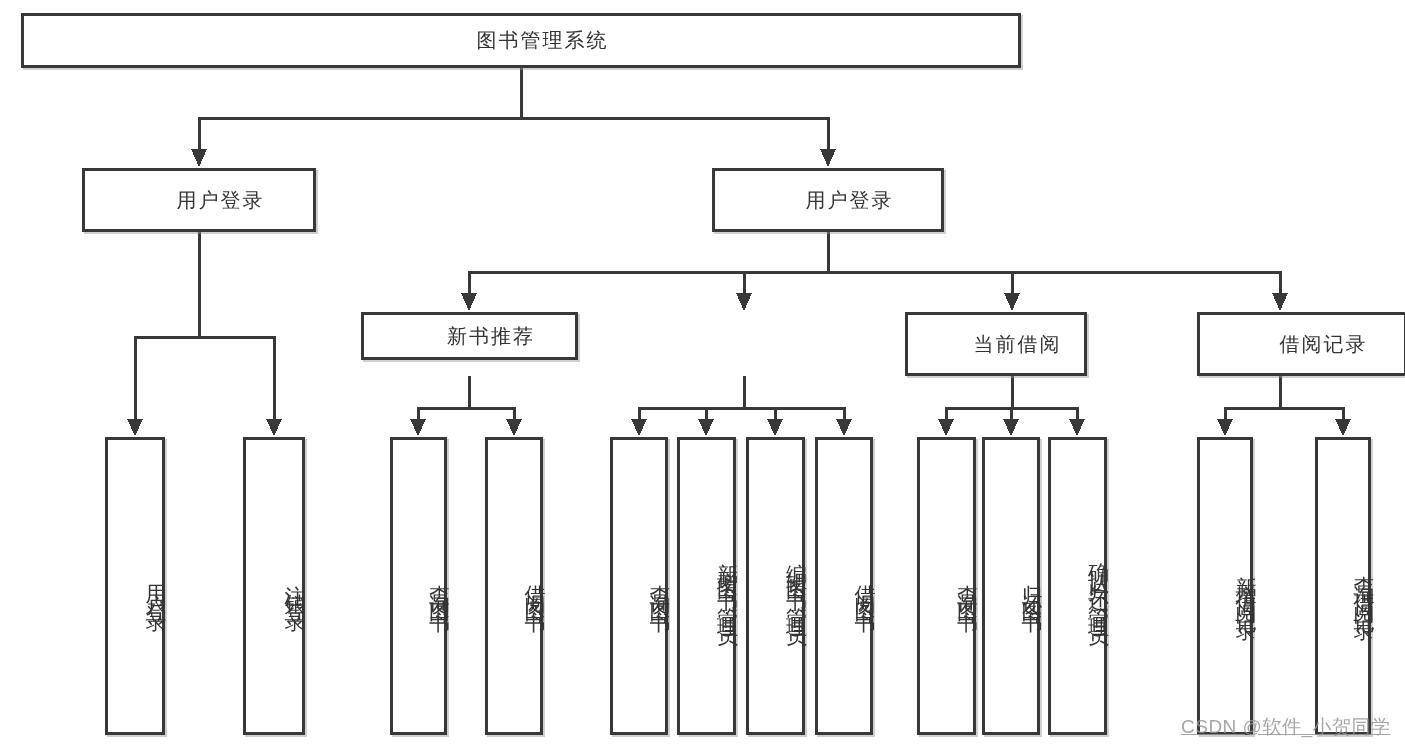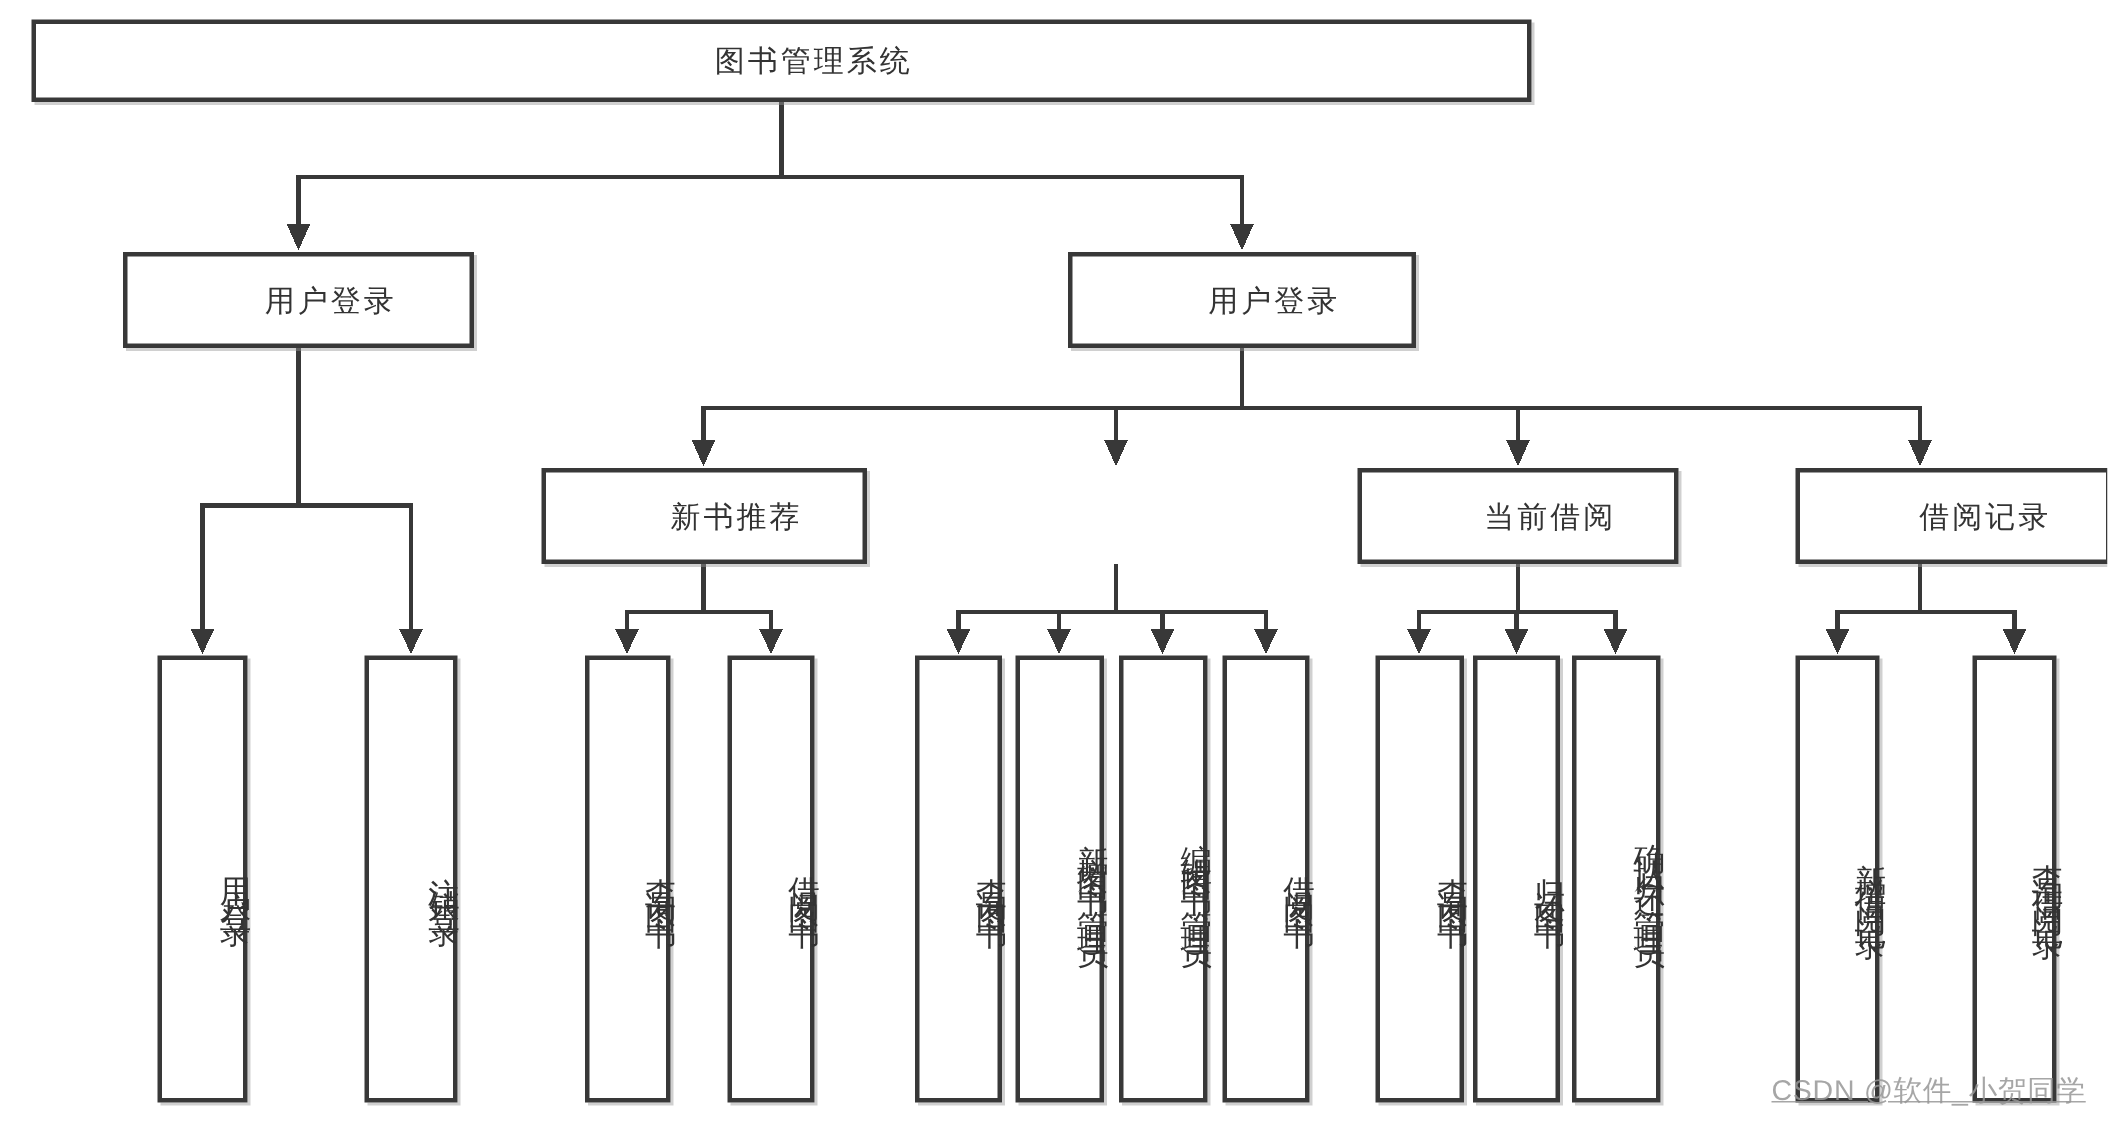--- a/index.html
+++ b/index.html
@@ -103,22 +103,22 @@
       <polygon points="1217,419 1233,419 1225,436"></polygon>
       <polygon points="1335,419 1351,419 1343,436"></polygon>
     </g>
   </svg>
 
   <div class="box hbox" style="left:21px; top:13px; width:1000px; height:55px;">图书管理系统</div>
 
   <div class="box hbox" style="left:82px; top:168px; width:234px; height:64px;">用户登录</div>
   <div class="box hbox" style="left:712px; top:168px; width:232px; height:64px;">用户登录</div>
 
-  <div class="box hbox" style="left:361px; top:312px; width:217px; height:64px;">新书推荐</div>
-  <div class="box hbox" style="left:905px; top:312px; width:214px; height:64px;">当前借阅</div>
+  <div class="box hbox" style="left:361px; top:312px; width:217px; height:48px;">新书推荐</div>
+  <div class="box hbox" style="left:905px; top:312px; width:182px; height:64px;">当前借阅</div>
   <div class="box hbox" style="left:1173px; top:312px; width:210px; height:64px;margin-left:24px;">借阅记录</div>
 
   <div class="box vbox" style="left:105px; width:60px;">用户登录</div>
   <div class="box vbox" style="left:243px; width:62px;">注销登录</div>
 
   <div class="box vbox" style="left:390px; width:57px;">查询图书</div>
   <div class="box vbox" style="left:485px; width:58px;">借阅图书</div>
 
   <div class="box vbox" style="left:610px; width:58px;">查询图书</div>
   <div class="box vbox" style="left:677px; width:59px;">新增图书（管理员）</div>

